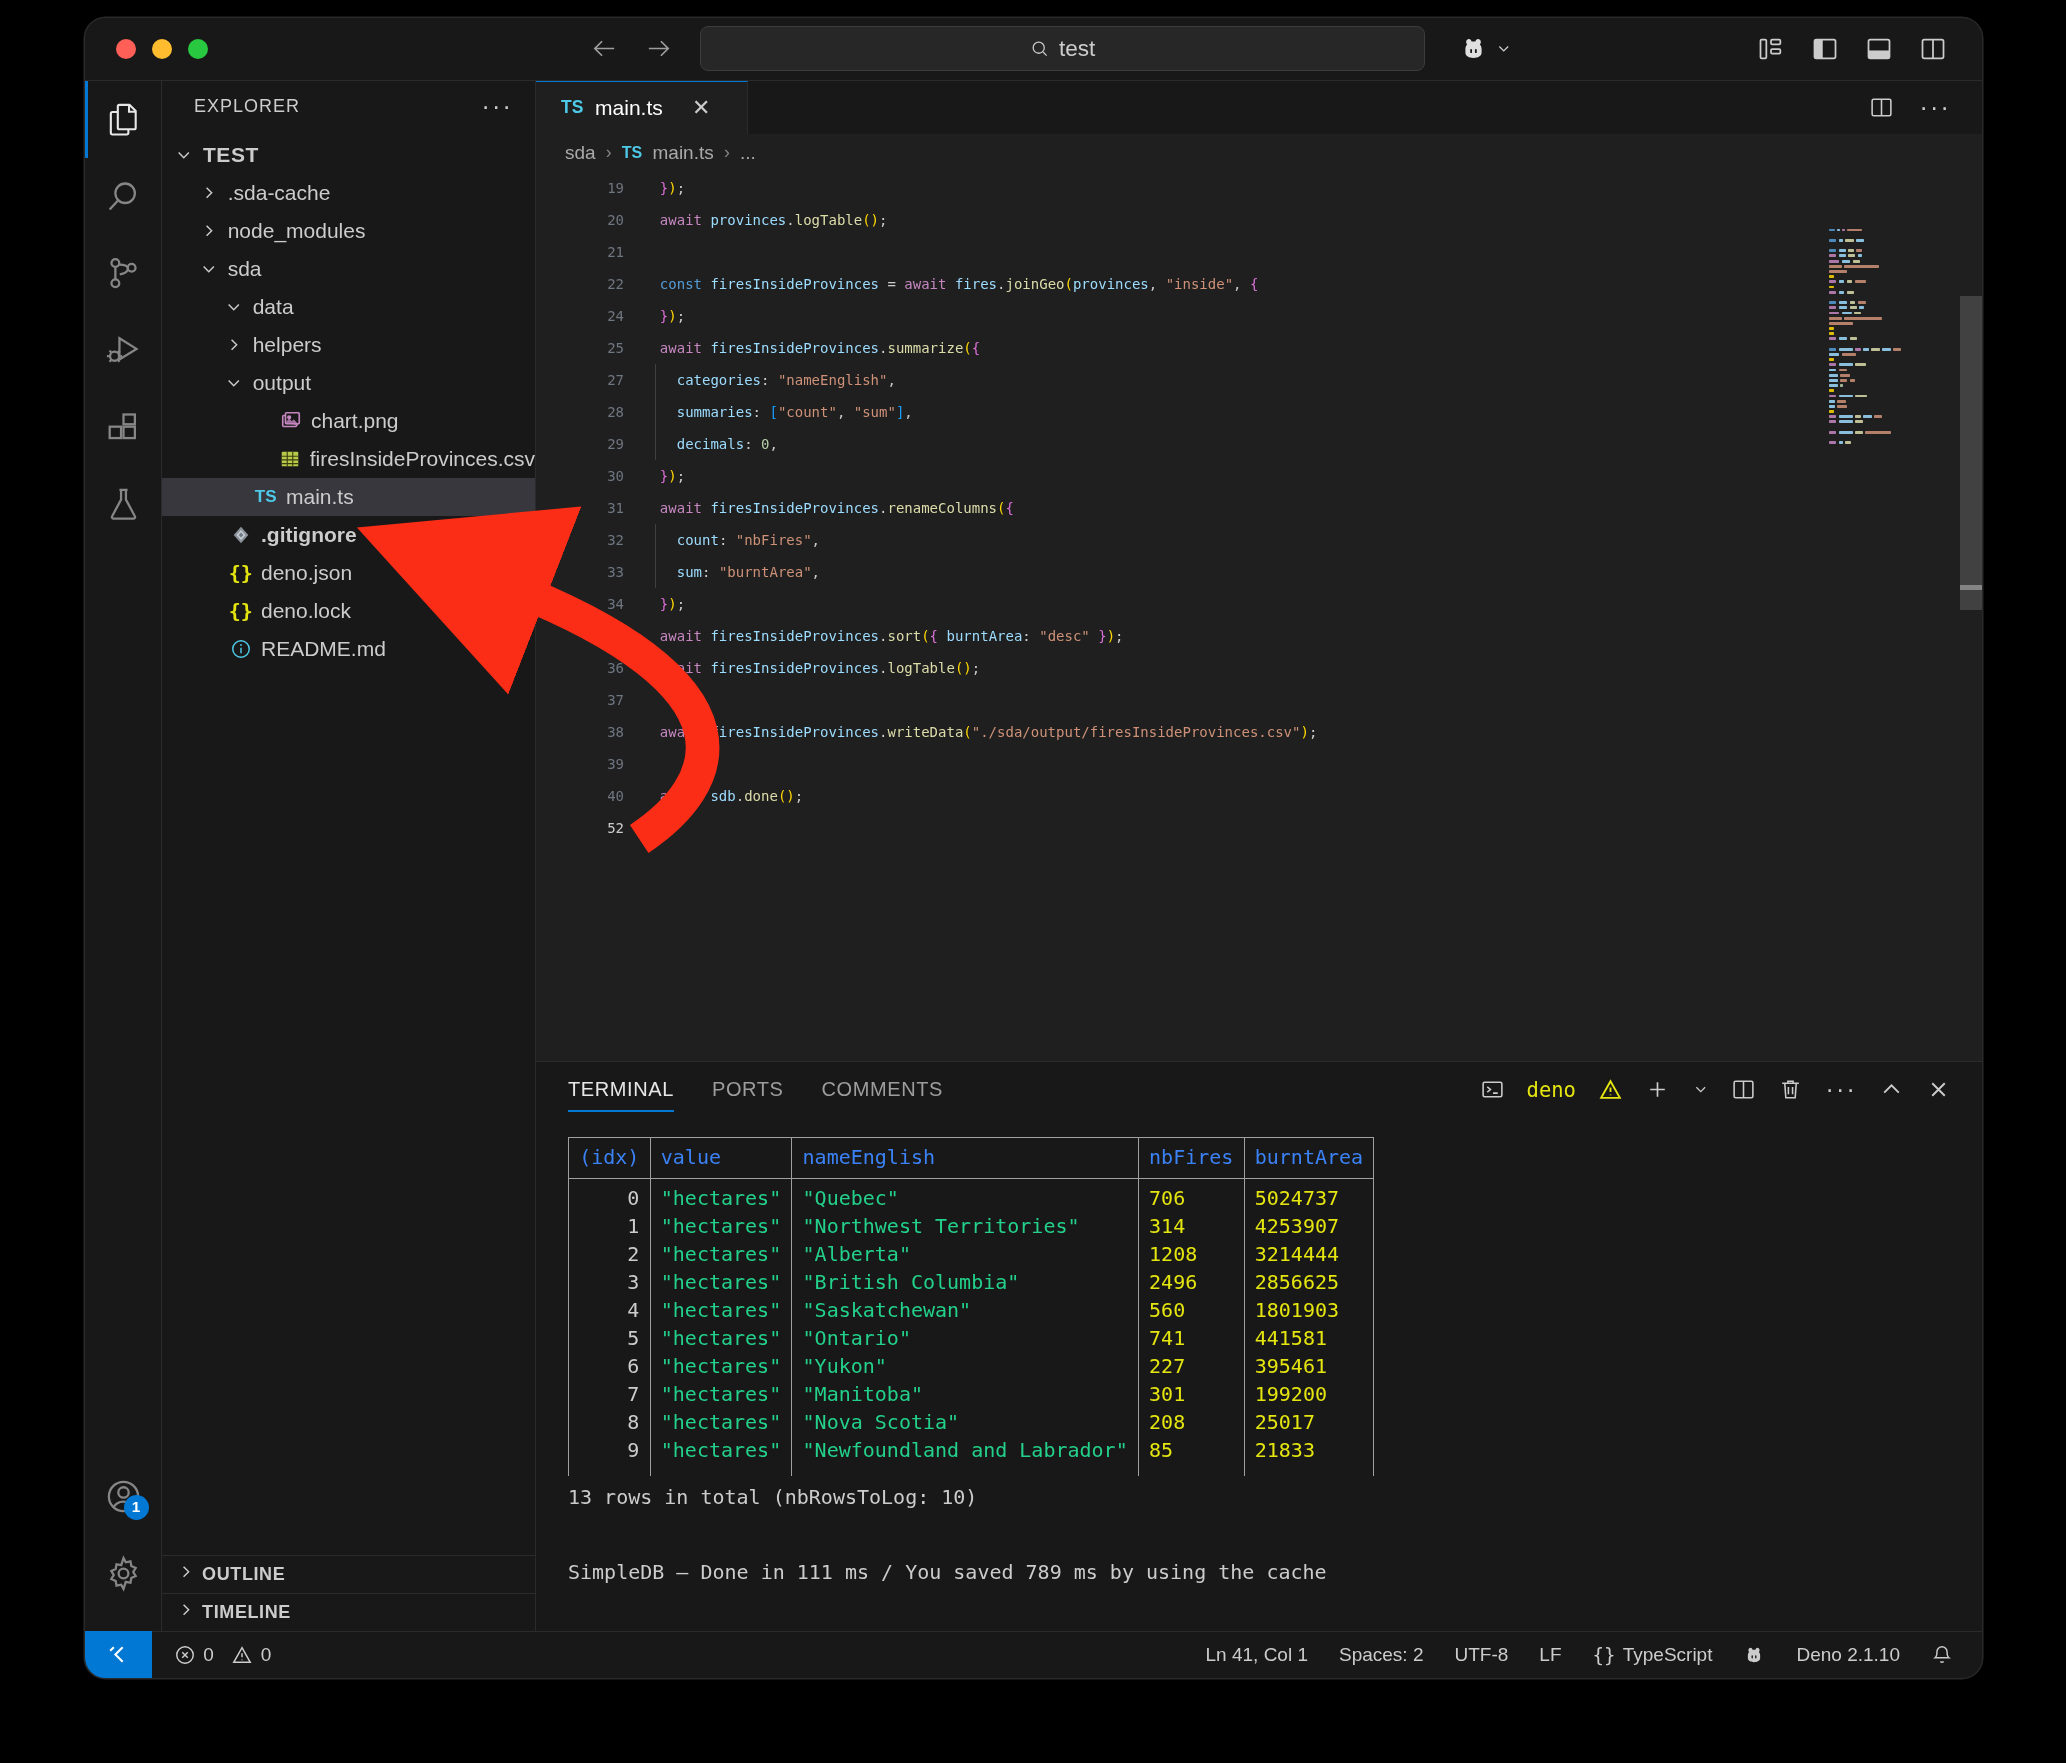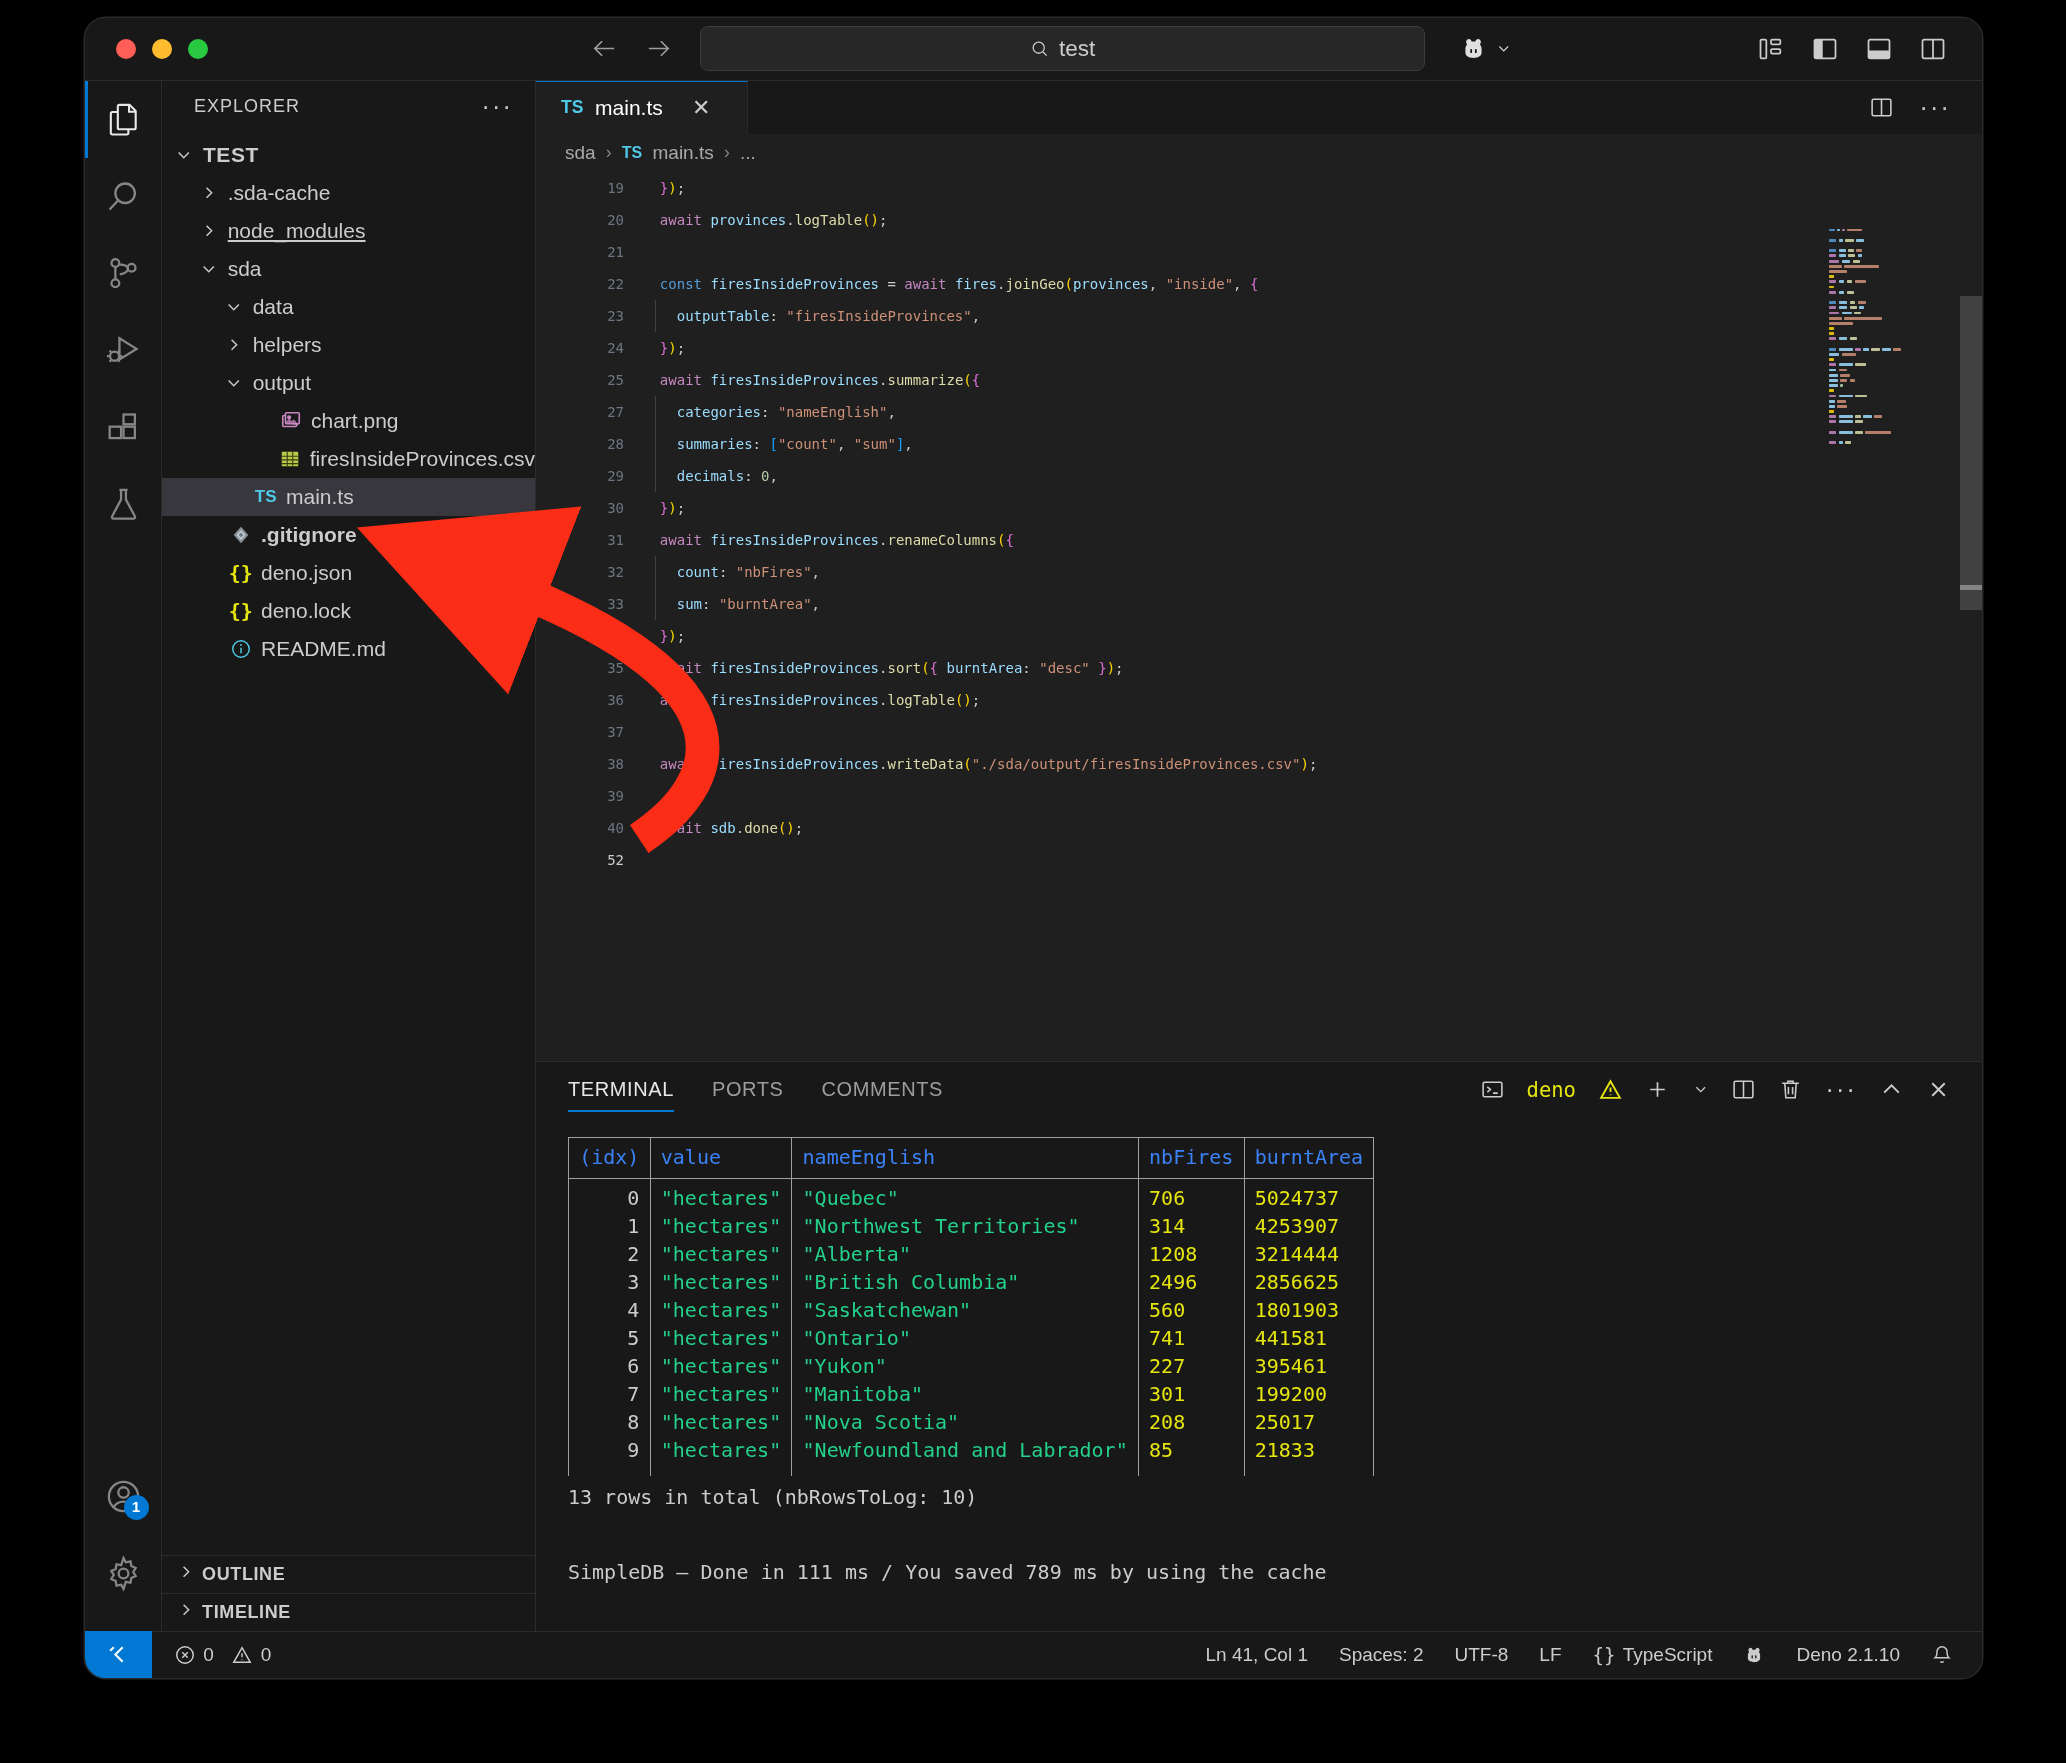--- a/index.html
+++ b/index.html
@@ -393,21 +393,21 @@
               <span class="lbl">TEST</span>
             </div>
             <div class="row" style="padding-left: 35px;">
               <span class="tw">
                 <svg viewBox="0 0 24 24" fill="none" stroke="currentColor" stroke-width="2">
                   <path d="M9 5l7 7-7 7"></path>
                 </svg>
               </span>
               <span class="lbl">.sda-cache</span>
             </div>
-            <div class="row" style="padding-left: 35px; text-decoration: underline;">
+            <div class="row" style="padding-left: 35px;">
               <span class="tw">
                 <svg viewBox="0 0 24 24" fill="none" stroke="currentColor" stroke-width="2">
                   <path d="M9 5l7 7-7 7"></path>
                 </svg>
               </span>
               <span class="lbl">node_modules</span>
             </div>
             <div class="row" style="padding-left: 35px;">
               <span class="tw">
                 <svg viewBox="0 0 24 24" fill="none" stroke="currentColor" stroke-width="2">
@@ -547,21 +547,20 @@
           <span class="sep">›</span>
           <span>...</span>
         </div>
 
         <div class="editor">
           <div class="codearea" id="codearea">
               <div class="cline"><div class="gut">19</div><div class="ctext"><span class="op">  </span><span class="pn2">}</span><span class="pn1">)</span><span class="op">;</span></div></div>
               <div class="cline"><div class="gut">20</div><div class="ctext"><span class="op">  </span><span class="kw">await </span><span class="var">provinces</span><span class="op">.</span><span class="fn">logTable</span><span class="pn1">(</span><span class="pn1">)</span><span class="op">;</span></div></div>
               <div class="cline"><div class="gut">21</div><div class="ctext"></div></div>
               <div class="cline"><div class="gut">22</div><div class="ctext"><span class="op">  </span><span class="kw2">const </span><span class="var">firesInsideProvinces</span><span class="op"> = </span><span class="kw">await </span><span class="var">fires</span><span class="op">.</span><span class="fn">joinGeo</span><span class="pn1">(</span><span class="var">provinces</span><span class="op">, </span><span class="str">"inside"</span><span class="op">, </span><span class="pn2">{</span></div></div>
-              <div class="cline"><div class="gut">23</div><div class="ctext"><span class="op">    </span><span class="var">outputTable</span><span class="op">: </span><span class="str">"firesInsideProvinces"</span><span class="op">,</span><span class="indent-guide" style="left: 12.4px;"></span></div></div>
               <div class="cline"><div class="gut">24</div><div class="ctext"><span class="op">  </span><span class="pn2">}</span><span class="pn1">)</span><span class="op">;</span></div></div>
               <div class="cline"><div class="gut">25</div><div class="ctext"><span class="op">  </span><span class="kw">await </span><span class="var">firesInsideProvinces</span><span class="op">.</span><span class="fn">summarize</span><span class="pn1">(</span><span class="pn2">{</span></div></div>
               <div class="cline"><div class="gut">27</div><div class="ctext"><span class="op">    </span><span class="var">categories</span><span class="op">: </span><span class="str">"nameEnglish"</span><span class="op">,</span><span class="indent-guide" style="left: 12.4px;"></span></div></div>
               <div class="cline"><div class="gut">28</div><div class="ctext"><span class="op">    </span><span class="var">summaries</span><span class="op">: </span><span class="pn3">[</span><span class="str">"count"</span><span class="op">, </span><span class="str">"sum"</span><span class="pn3">]</span><span class="op">,</span><span class="indent-guide" style="left: 12.4px;"></span></div></div>
               <div class="cline"><div class="gut">29</div><div class="ctext"><span class="op">    </span><span class="var">decimals</span><span class="op">: </span><span class="num">0</span><span class="op">,</span><span class="indent-guide" style="left: 12.4px;"></span></div></div>
               <div class="cline"><div class="gut">30</div><div class="ctext"><span class="op">  </span><span class="pn2">}</span><span class="pn1">)</span><span class="op">;</span></div></div>
               <div class="cline"><div class="gut">31</div><div class="ctext"><span class="op">  </span><span class="kw">await </span><span class="var">firesInsideProvinces</span><span class="op">.</span><span class="fn">renameColumns</span><span class="pn1">(</span><span class="pn2">{</span></div></div>
               <div class="cline"><div class="gut">32</div><div class="ctext"><span class="op">    </span><span class="var">count</span><span class="op">: </span><span class="str">"nbFires"</span><span class="op">,</span><span class="indent-guide" style="left: 12.4px;"></span></div></div>
               <div class="cline"><div class="gut">33</div><div class="ctext"><span class="op">    </span><span class="var">sum</span><span class="op">: </span><span class="str">"burntArea"</span><span class="op">,</span><span class="indent-guide" style="left: 12.4px;"></span></div></div>
               <div class="cline"><div class="gut">34</div><div class="ctext"><span class="op">  </span><span class="pn2">}</span><span class="pn1">)</span><span class="op">;</span></div></div>

